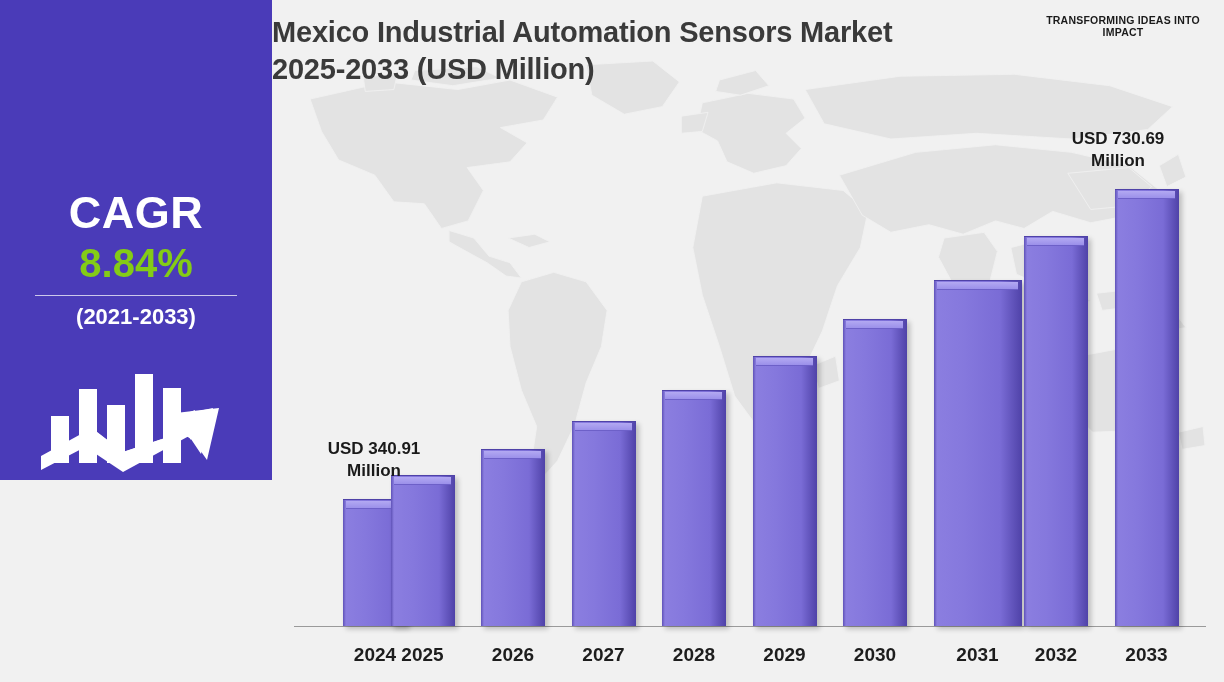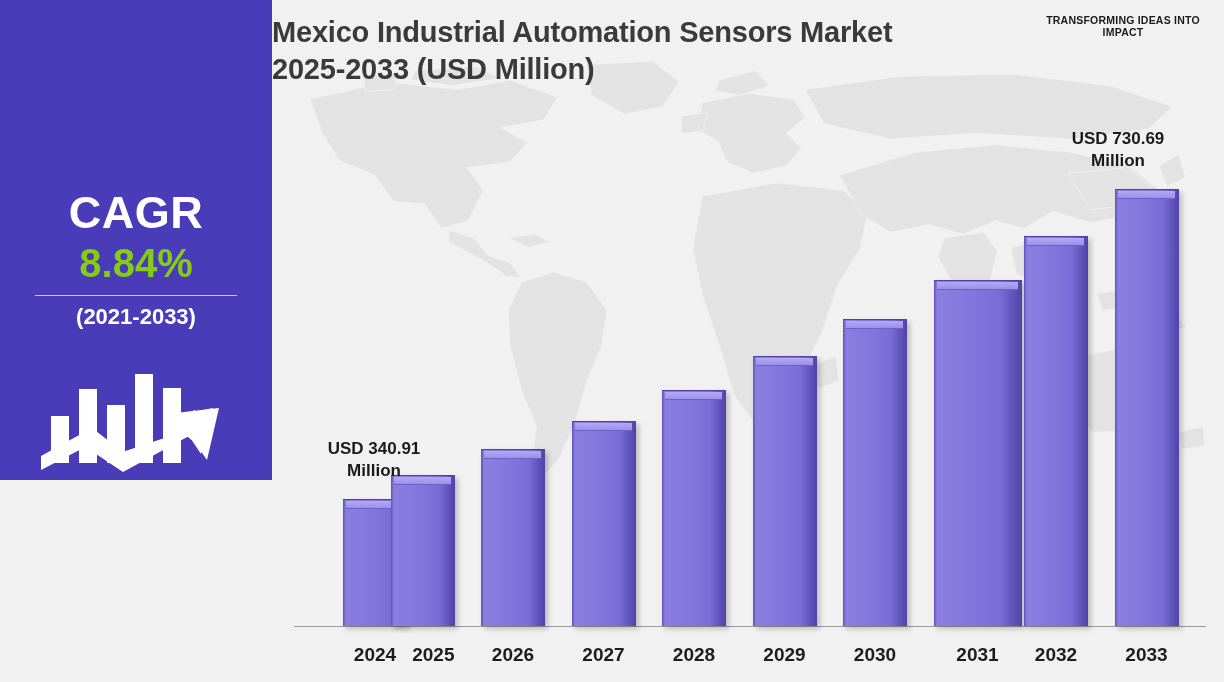--- a/index.html
+++ b/index.html
@@ -195,21 +195,21 @@
           <div class="bar-group" style="left: 28px; width: 64px; height: 166px; margin-left: 43px;">
             <div class="bar" style="height: 126px;">
               <div class="bar-cap"></div>
             </div>
             <div class="year-label" style="bottom: -40px;">2024</div>
           </div>
           <div class="bar-group" style="left: 118.5px; width: 64px; height: 189.971px;">
             <div class="bar" style="height: 149.971px;">
               <div class="bar-cap"></div>
             </div>
-            <div class="year-label" style="bottom: -40px; text-align: right;">2025</div>
+            <div class="year-label" style="bottom: -40px;">2025</div>
           </div>
           <div class="bar-group" style="left: 209px; width: 64px; height: 216.057px;">
             <div class="bar" style="height: 176.057px;">
               <div class="bar-cap"></div>
             </div>
             <div class="year-label" style="bottom: -40px;">2026</div>
           </div>
           <div class="bar-group" style="left: 299.5px; width: 64px; height: 244.458px;">
             <div class="bar" style="height: 204.458px;">
               <div class="bar-cap"></div>

